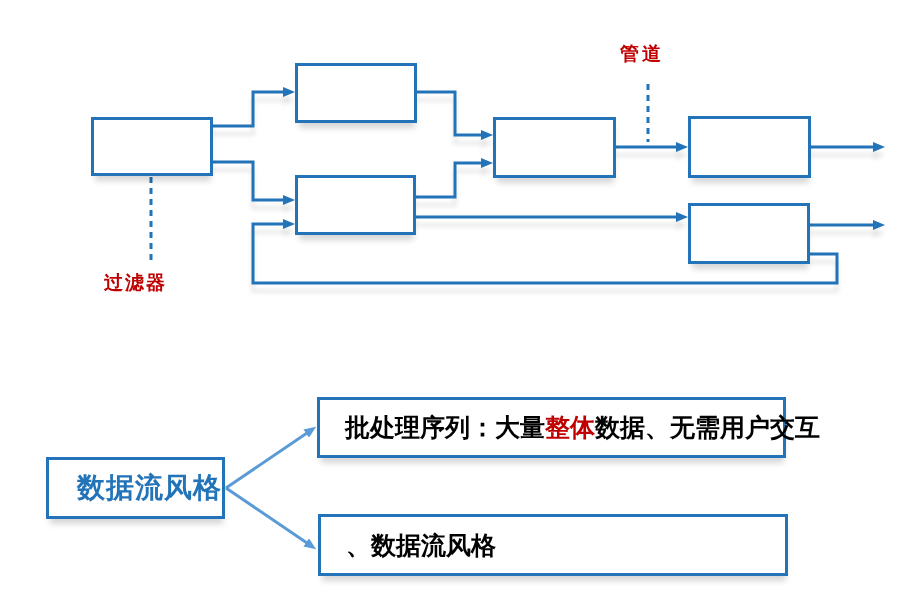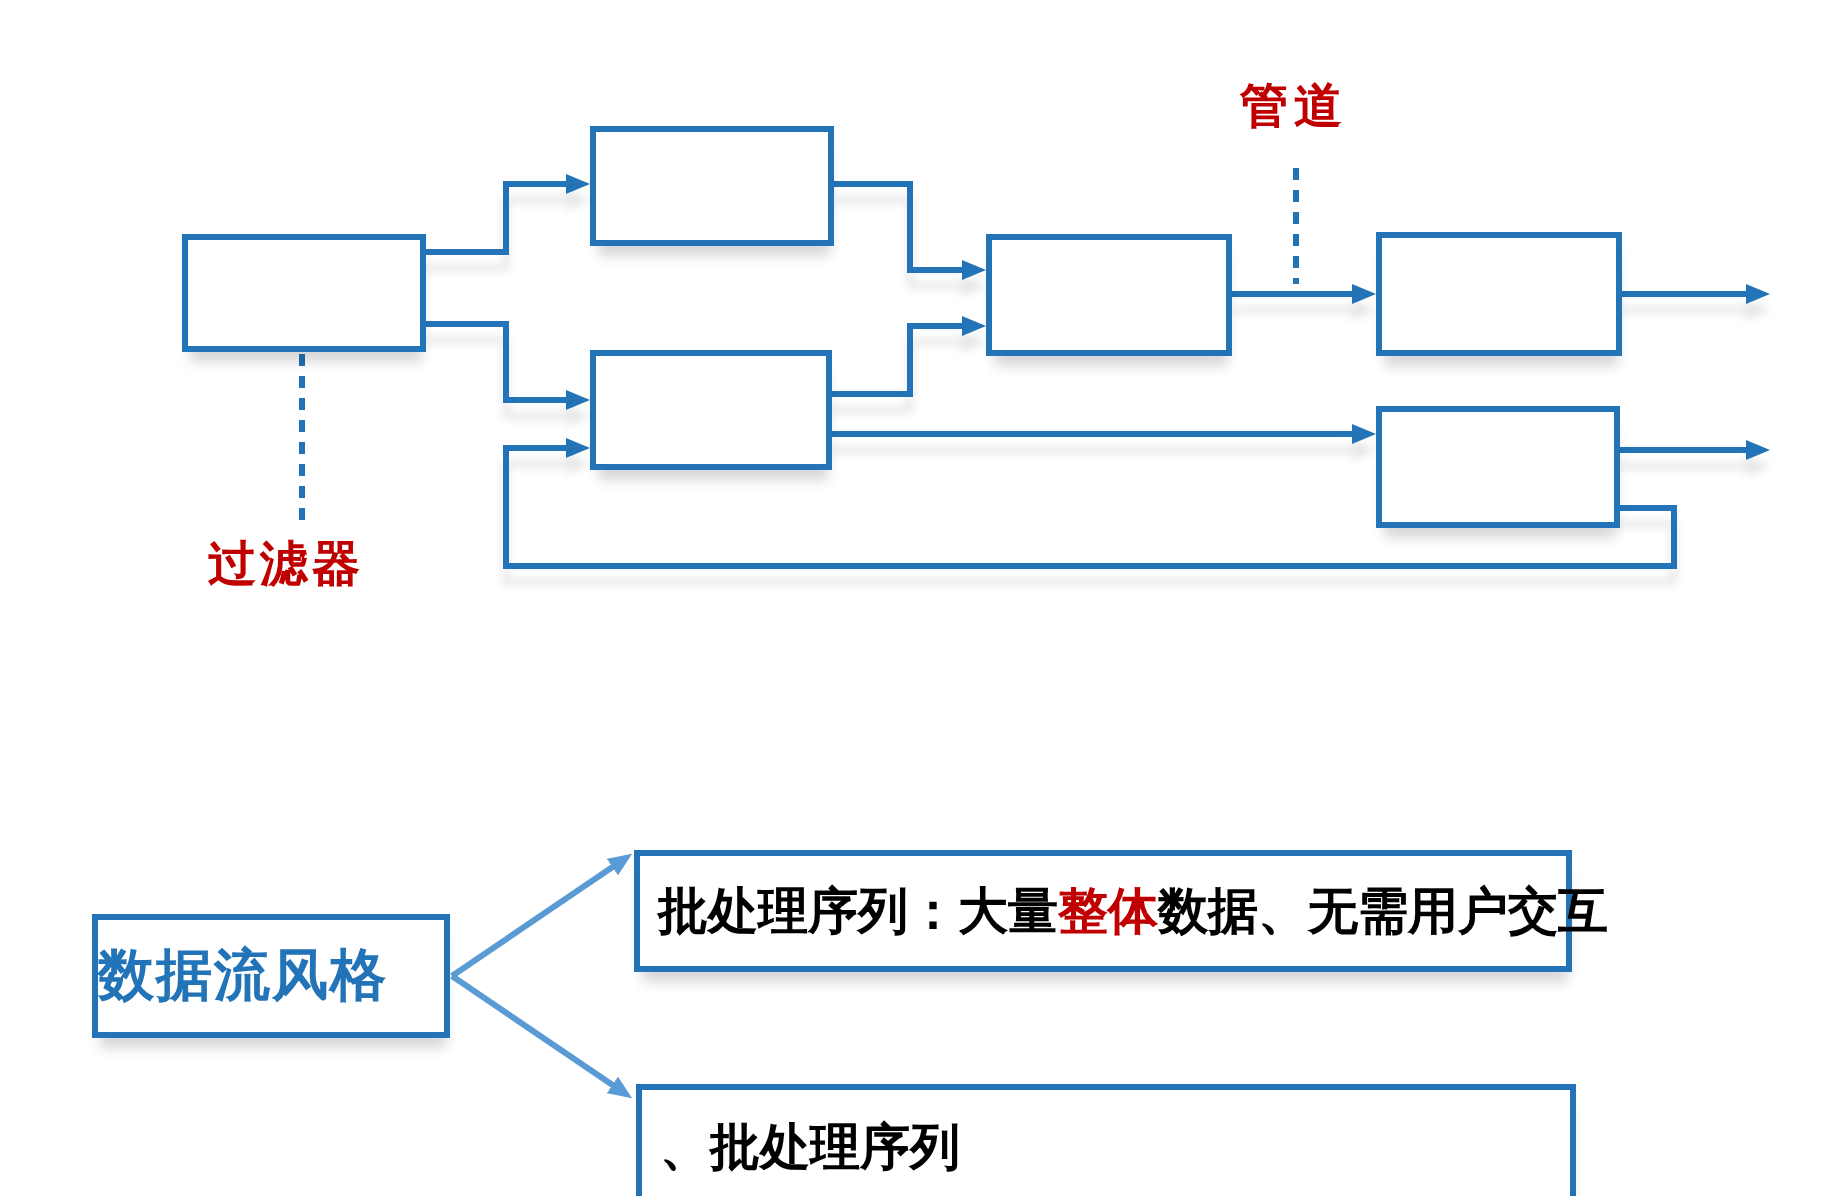--- a/index.html
+++ b/index.html
@@ -19,34 +19,34 @@
   .cd{stroke-dasharray:6 5;}
   .cl{stroke:var(--branch-arrow-blue);}
   #ab polygon{fill:var(--diagram-blue);}
   #al polygon{fill:var(--branch-arrow-blue);}
   .shadowed{filter:drop-shadow(0 8px 2px rgba(0,0,0,0.10));}
   .fbox{
     position:absolute;box-sizing:border-box;border:3px solid var(--diagram-blue);
     background:var(--background);box-shadow:1px 8px 6px -3px rgba(0,0,0,0.16);
   }
   .rlabel{
-    position:absolute;color:var(--label-red);font-weight:bold;font-size:24px;
+    position:absolute;color:var(--label-red);font-weight:bold;font-size:19px;
     letter-spacing:2px;line-height:33px;white-space:nowrap;
   }
   .rootbox{
     position:absolute;box-sizing:border-box;border:3px solid var(--diagram-blue);
-    background:var(--background);display:flex;align-items:center;justify-content:flex-start;
+    background:var(--background);display:flex;align-items:center;justify-content:flex-end;
     color:var(--diagram-blue);font-weight:bold;font-size:28px;letter-spacing:1px;
     box-shadow:1px 8px 6px -3px rgba(0,0,0,0.16);
   }
   .branchbox{
     position:absolute;box-sizing:border-box;border:3px solid var(--diagram-blue);
     background:var(--background);display:flex;align-items:center;
-    padding-left:9px;color:var(--text-black);font-weight:bold;font-size:25px;
-    white-space:nowrap;box-shadow:1px 8px 6px -3px rgba(0,0,0,0.16);margin-top:28px;
+    padding-left:25px;color:var(--text-black);font-weight:bold;font-size:25px;
+    white-space:nowrap;box-shadow:1px 8px 6px -3px rgba(0,0,0,0.16);
   }
   .branchbox .hl{color:var(--label-red);}
 </style>
 </head>
 <body>
 
 <div id="page">
 
   <svg id="connectors" viewBox="0 0 914 598" xmlns="http://www.w3.org/2000/svg">
     <defs>
@@ -91,16 +91,16 @@
     <span>数据流风格</span>
   </div>
 
   <div class="branchbox" style="left:317px;top:397px;width:469px;height:61px">
     <span>批处理序列：大量</span>
       <span class="hl">整体</span>
       <span>数据、无需用户交互</span>
   </div>
 
   <div class="branchbox" style="left:318px;top:514px;width:470px;height:62px">
-      <span>、批处理序列</span>
+      <span>、数据流风格</span>
   </div>
 
 </div>
 
 </body></html>

